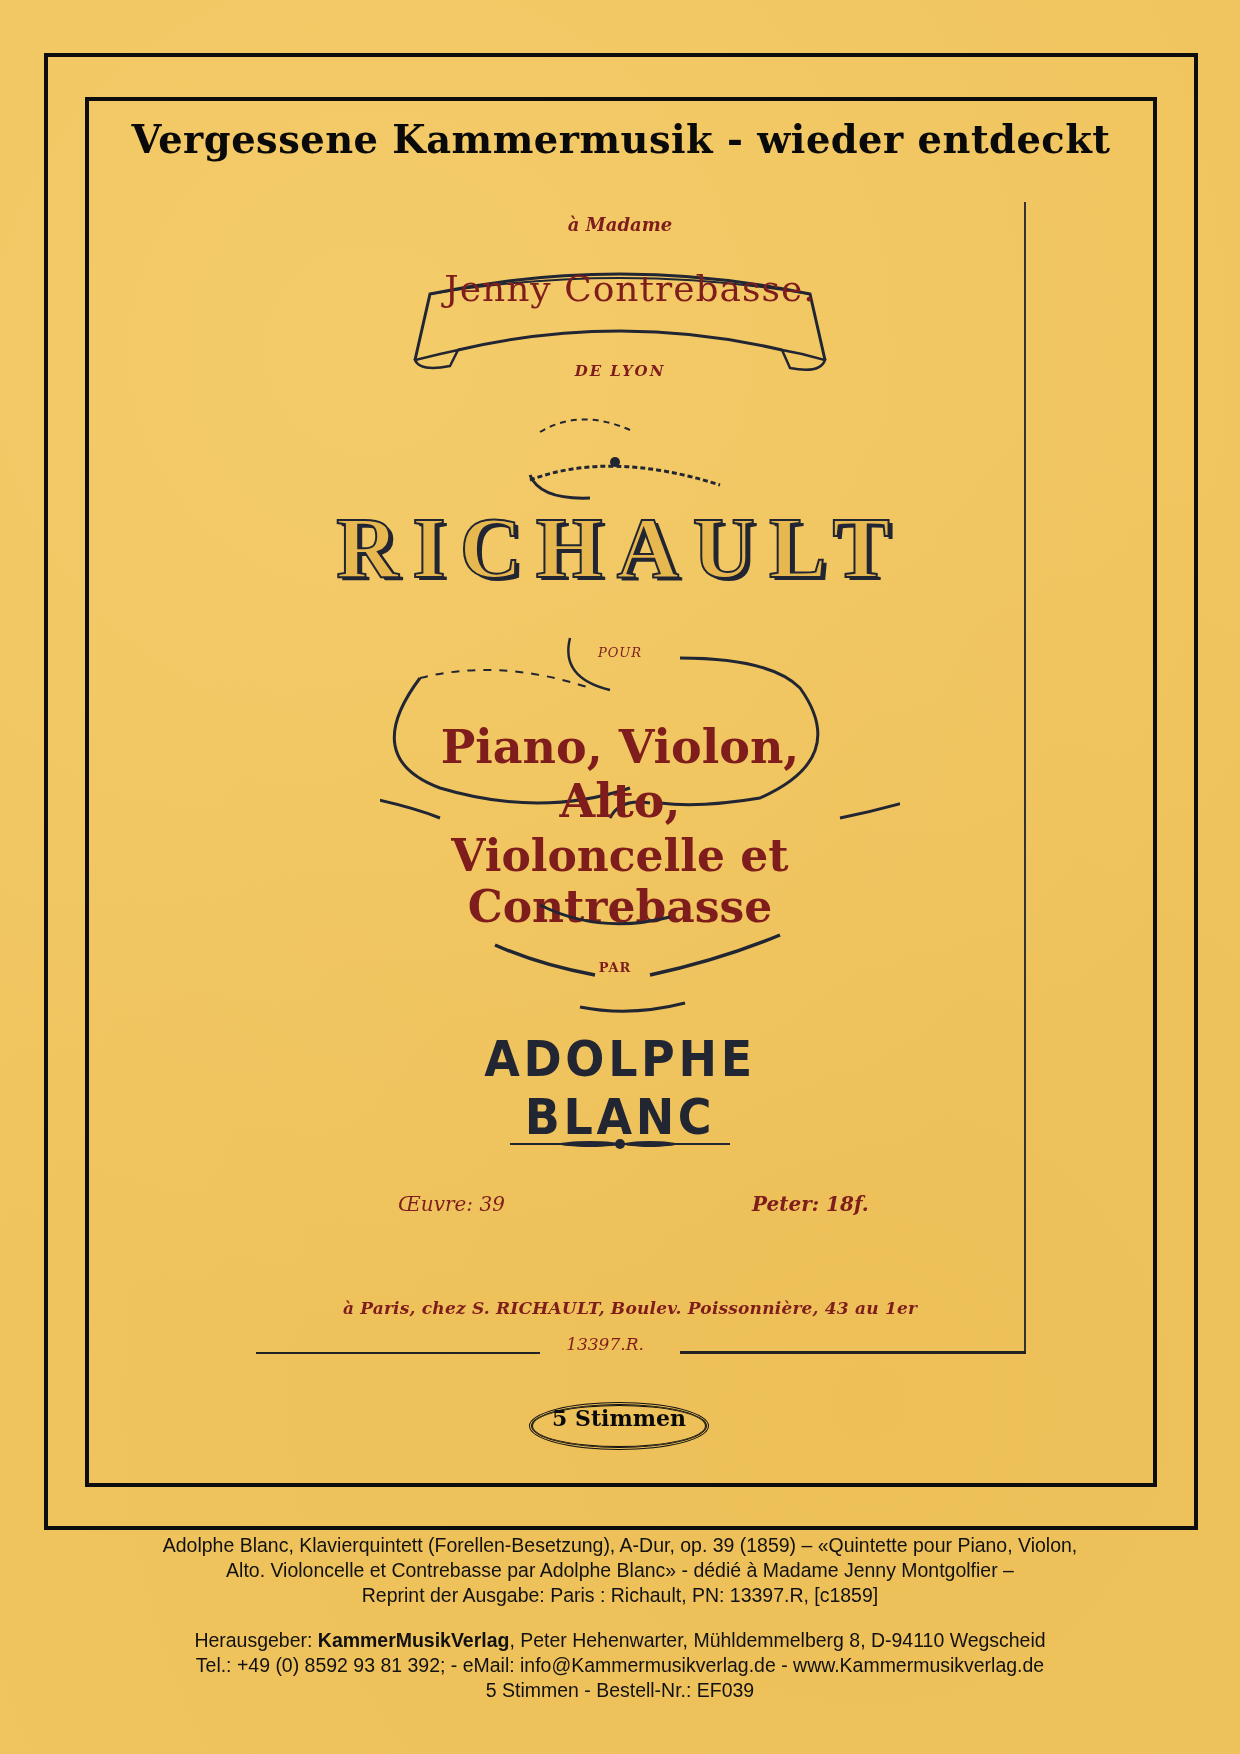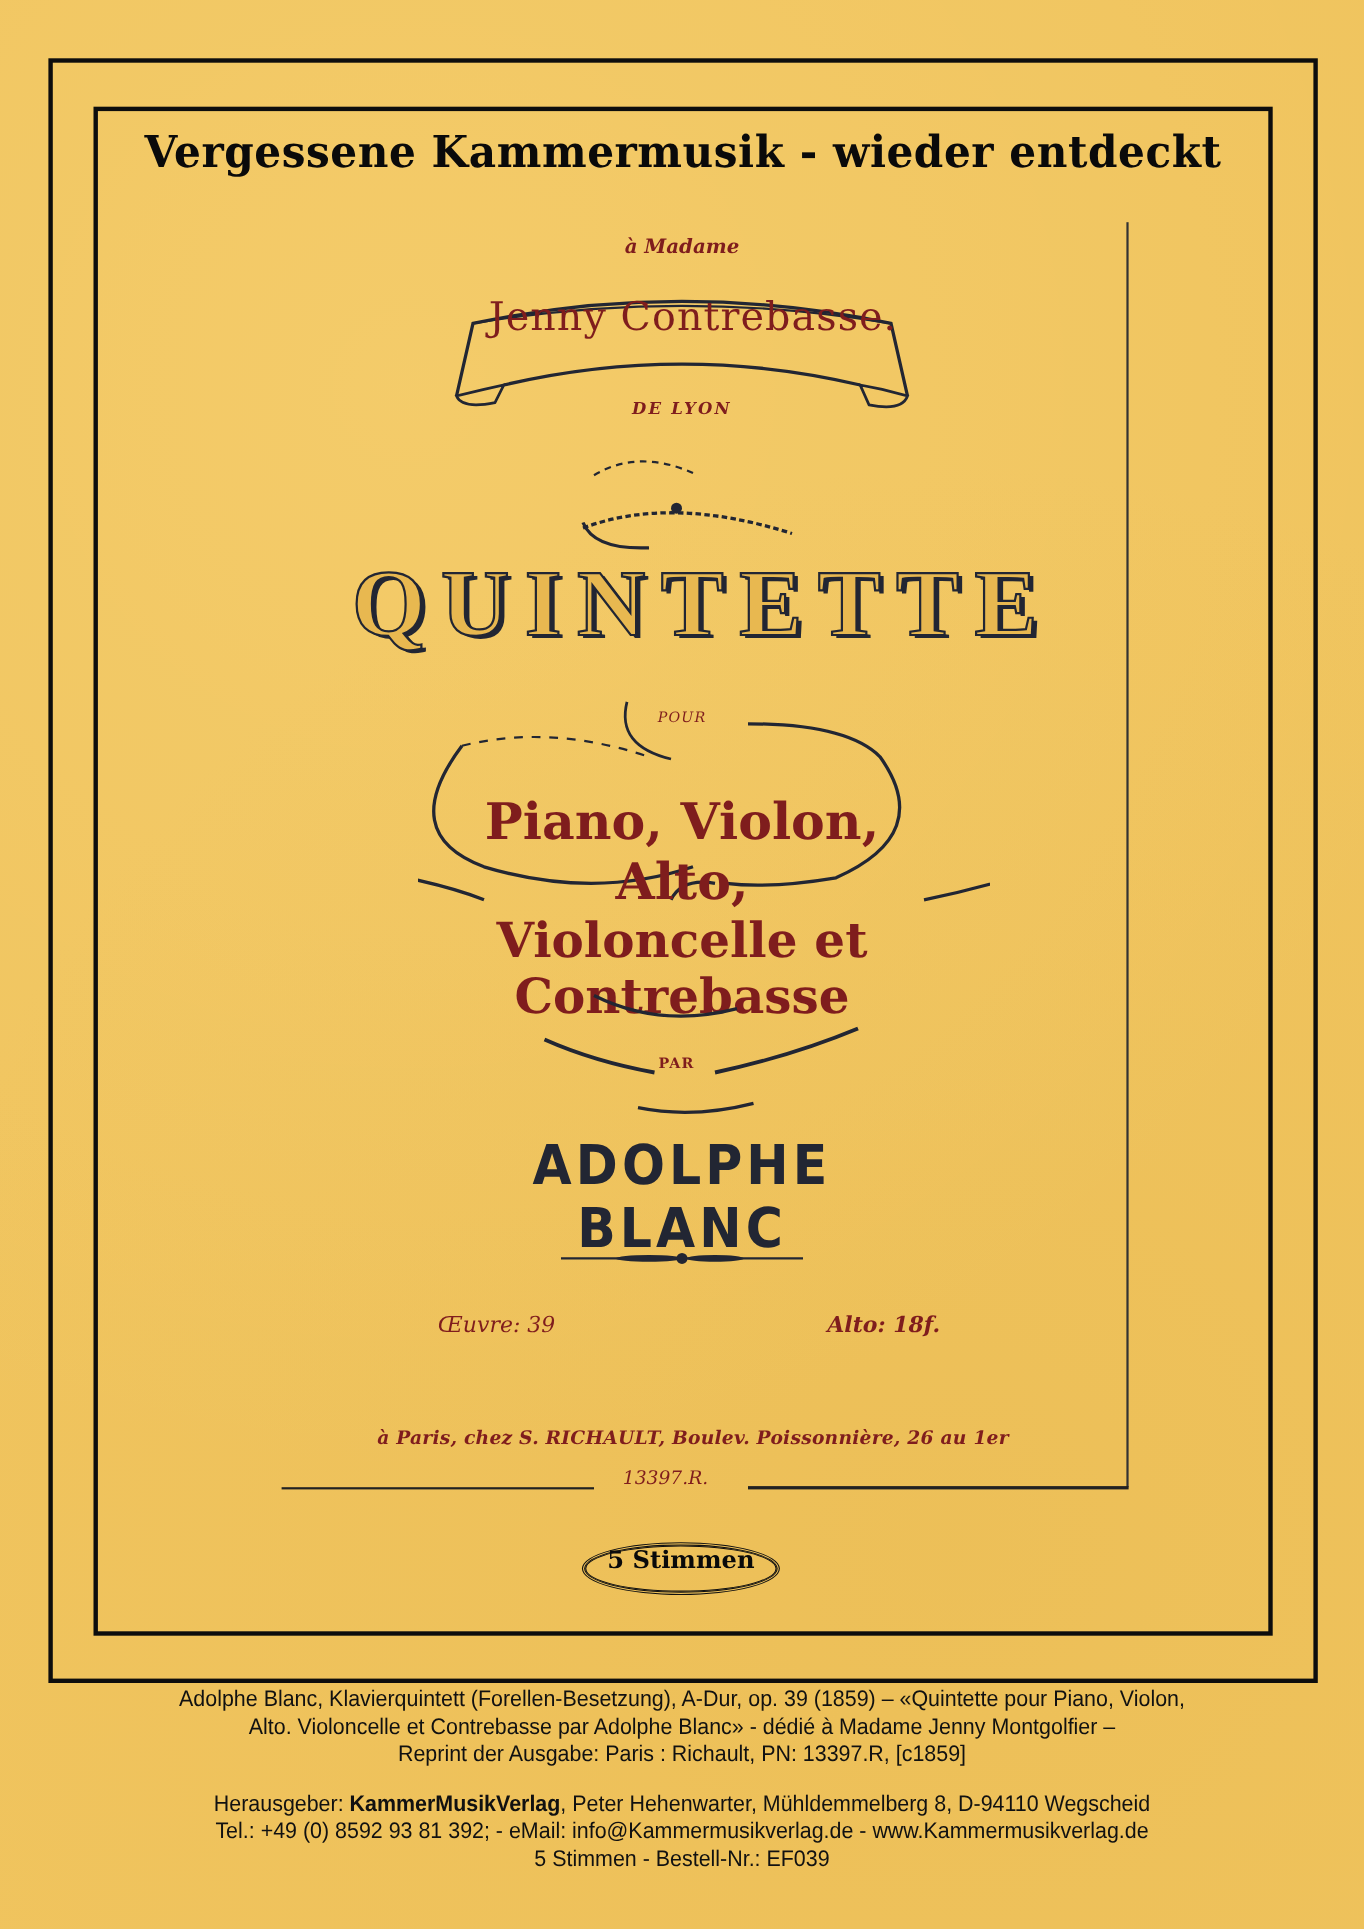--- a/index.html
+++ b/index.html
@@ -137,21 +137,21 @@
 <div class="scan-text dedicatee">Jenny Contrebasse.</div>
 <div class="scan-text de-lyon">DE LYON</div>
 
 <svg class="ornament-svg" style="left:520px; top:400px;" width="240" height="100" viewBox="0 0 240 100">
   <path d="M20 32 Q60 8 110 30" fill="none" stroke="#222633" stroke-width="2" stroke-dasharray="6 5"></path>
   <path d="M10 80 Q90 50 200 85" fill="none" stroke="#222633" stroke-width="3" stroke-dasharray="5 3"></path>
   <path d="M10 75 Q20 100 70 98" fill="none" stroke="#222633" stroke-width="3"></path>
   <circle cx="95" cy="62" r="5" fill="#222633"></circle>
 </svg>
 
-<div class="scan-text work-title">QUINTETTE</div>
+<div class="scan-text work-title">RICHAULT</div>
 
 <svg class="ornament-svg" style="left:380px; top:628px;" width="520" height="230" viewBox="0 0 520 230">
   <path d="M190 10 Q180 50 230 62" fill="none" stroke="#222633" stroke-width="2.5"></path>
   <path d="M40 50 Q-20 130 60 160 Q160 190 250 160" fill="none" stroke="#222633" stroke-width="3"></path>
   <path d="M40 50 Q120 30 210 60" fill="none" stroke="#222633" stroke-width="2" stroke-dasharray="8 8"></path>
   <path d="M300 30 Q390 30 420 60 Q470 130 380 170 Q320 180 280 175" fill="none" stroke="#222633" stroke-width="3"></path>
   <path d="M-20 168 Q30 178 60 190" fill="none" stroke="#222633" stroke-width="3"></path>
   <path d="M230 190 Q240 170 270 175" fill="none" stroke="#222633" stroke-width="3"></path>
   <path d="M460 190 Q500 182 540 170" fill="none" stroke="#222633" stroke-width="3"></path>
 </svg>
@@ -170,22 +170,22 @@
 <div class="scan-text composer">ADOLPHE BLANC</div>
 
 <svg class="ornament-svg" style="left:510px; top:1134px;" width="220" height="20" viewBox="0 0 220 20">
   <line x1="0" y1="10" x2="220" y2="10" stroke="#222633" stroke-width="2"></line>
   <ellipse cx="80" cy="10" rx="30" ry="3" fill="#222633"></ellipse>
   <ellipse cx="140" cy="10" rx="26" ry="3" fill="#222633"></ellipse>
   <circle cx="110" cy="10" r="5" fill="#222633"></circle>
 </svg>
 
 <div class="scan-text opus">Œuvre: 39</div>
-<div class="scan-text price">Alto: 18f.</div>
-<div class="scan-text imprint">à Paris, chez S. RICHAULT, Boulev. Poissonnière, 26 au 1er</div>
+<div class="scan-text price">Peter: 18f.</div>
+<div class="scan-text imprint">à Paris, chez S. RICHAULT, Boulev. Poissonnière, 43 au 1er</div>
 <div class="scan-text plate">13397.R.</div>
 
 <div class="parts-oval">
   <span class="parts-label">5 Stimmen</span>
 </div>
 <div class="parts-oval-inner"></div>
 
 <div class="footer footer-desc">
   <span class="footer-line">Adolphe Blanc, Klavierquintett (Forellen-Besetzung), A-Dur, op. 39 (1859) – «Quintette pour Piano, Violon,</span>
   <span class="footer-line">Alto. Violoncelle et Contrebasse par Adolphe Blanc» - dédié à Madame Jenny Montgolfier –</span>

